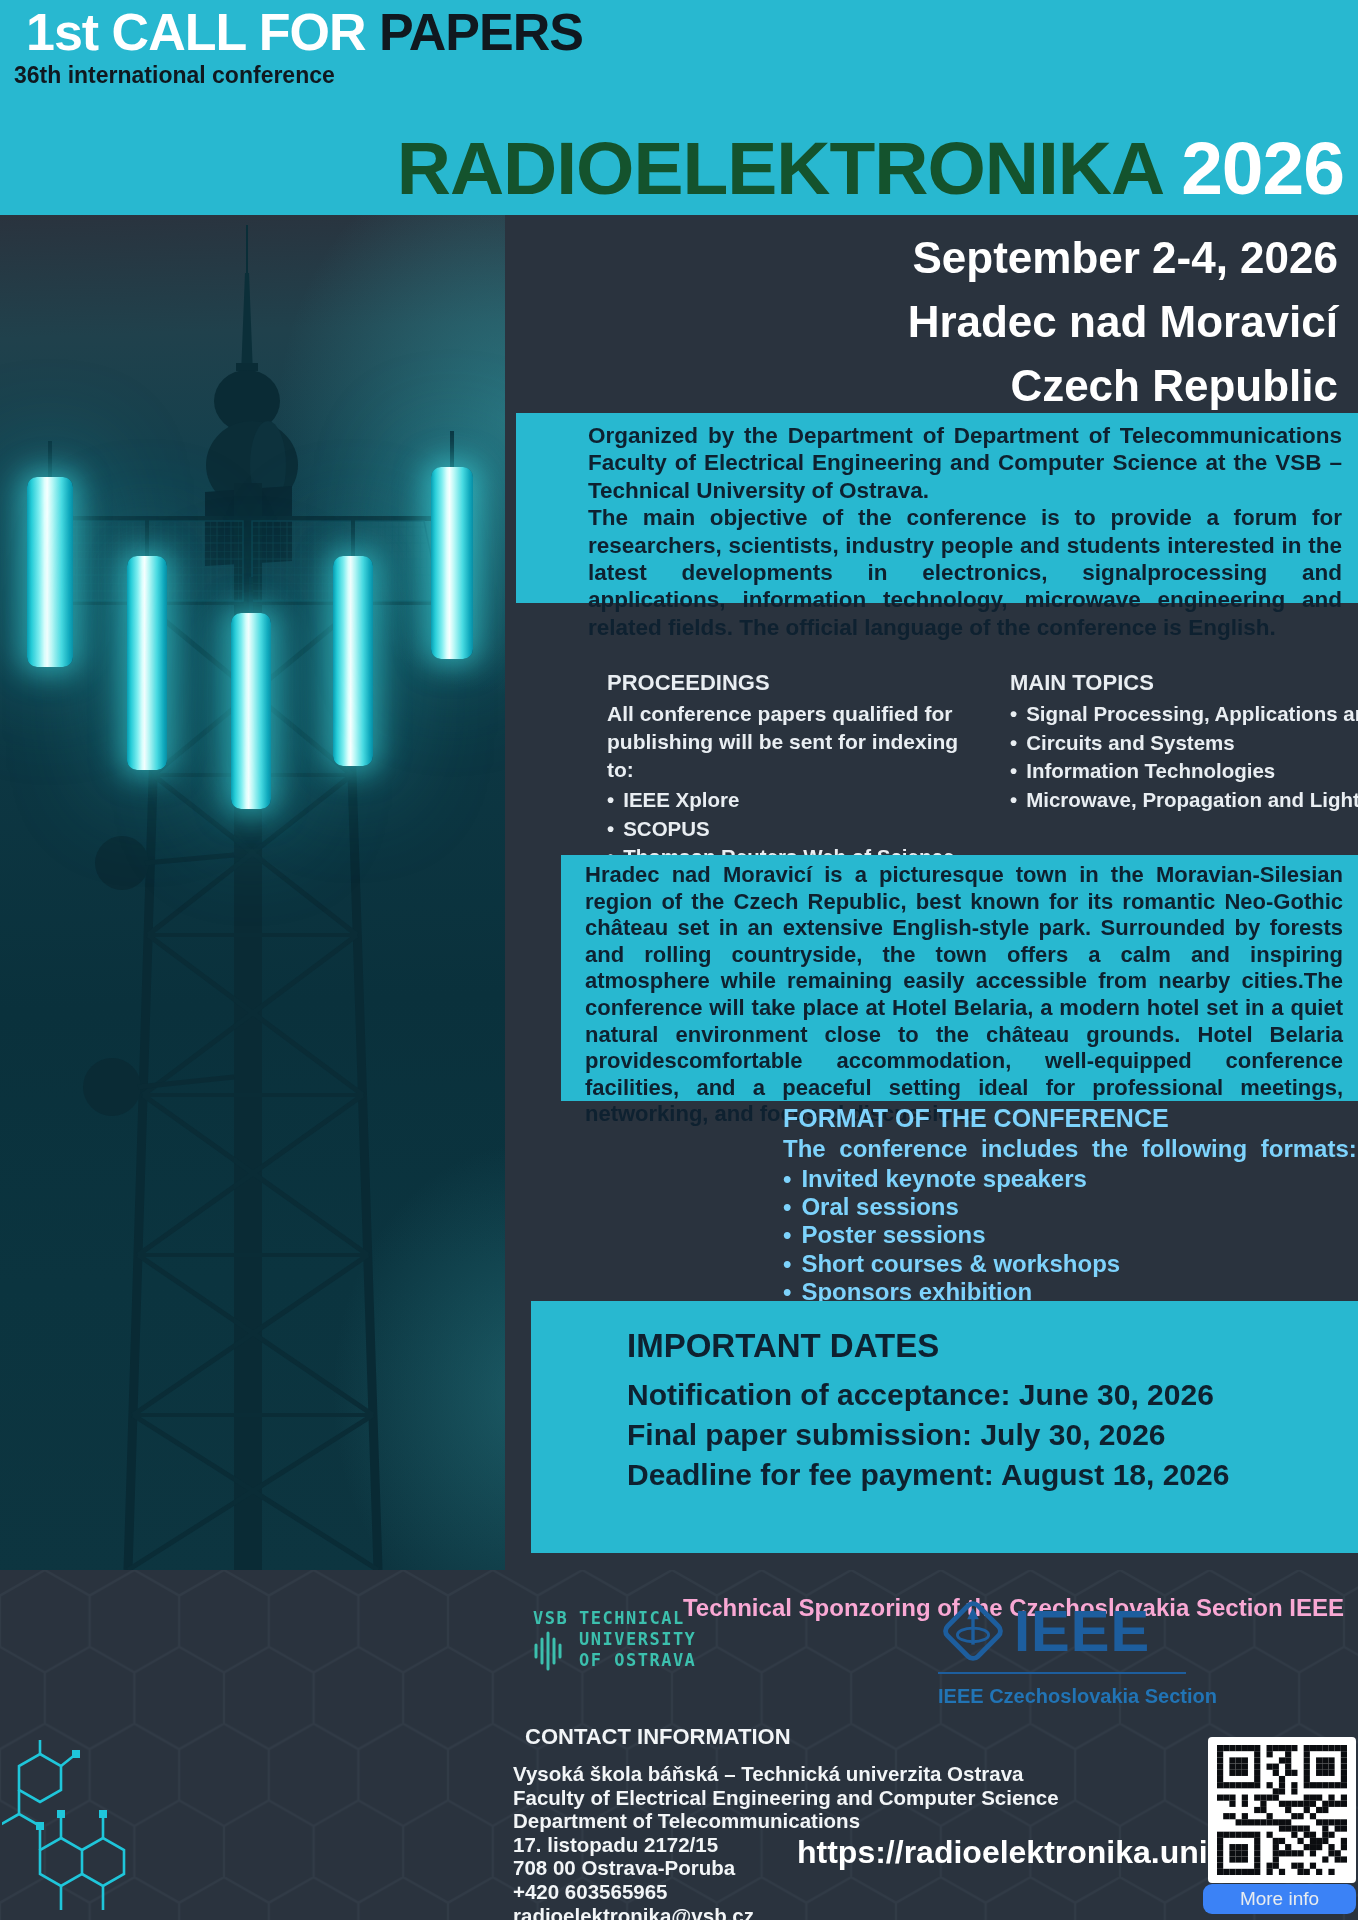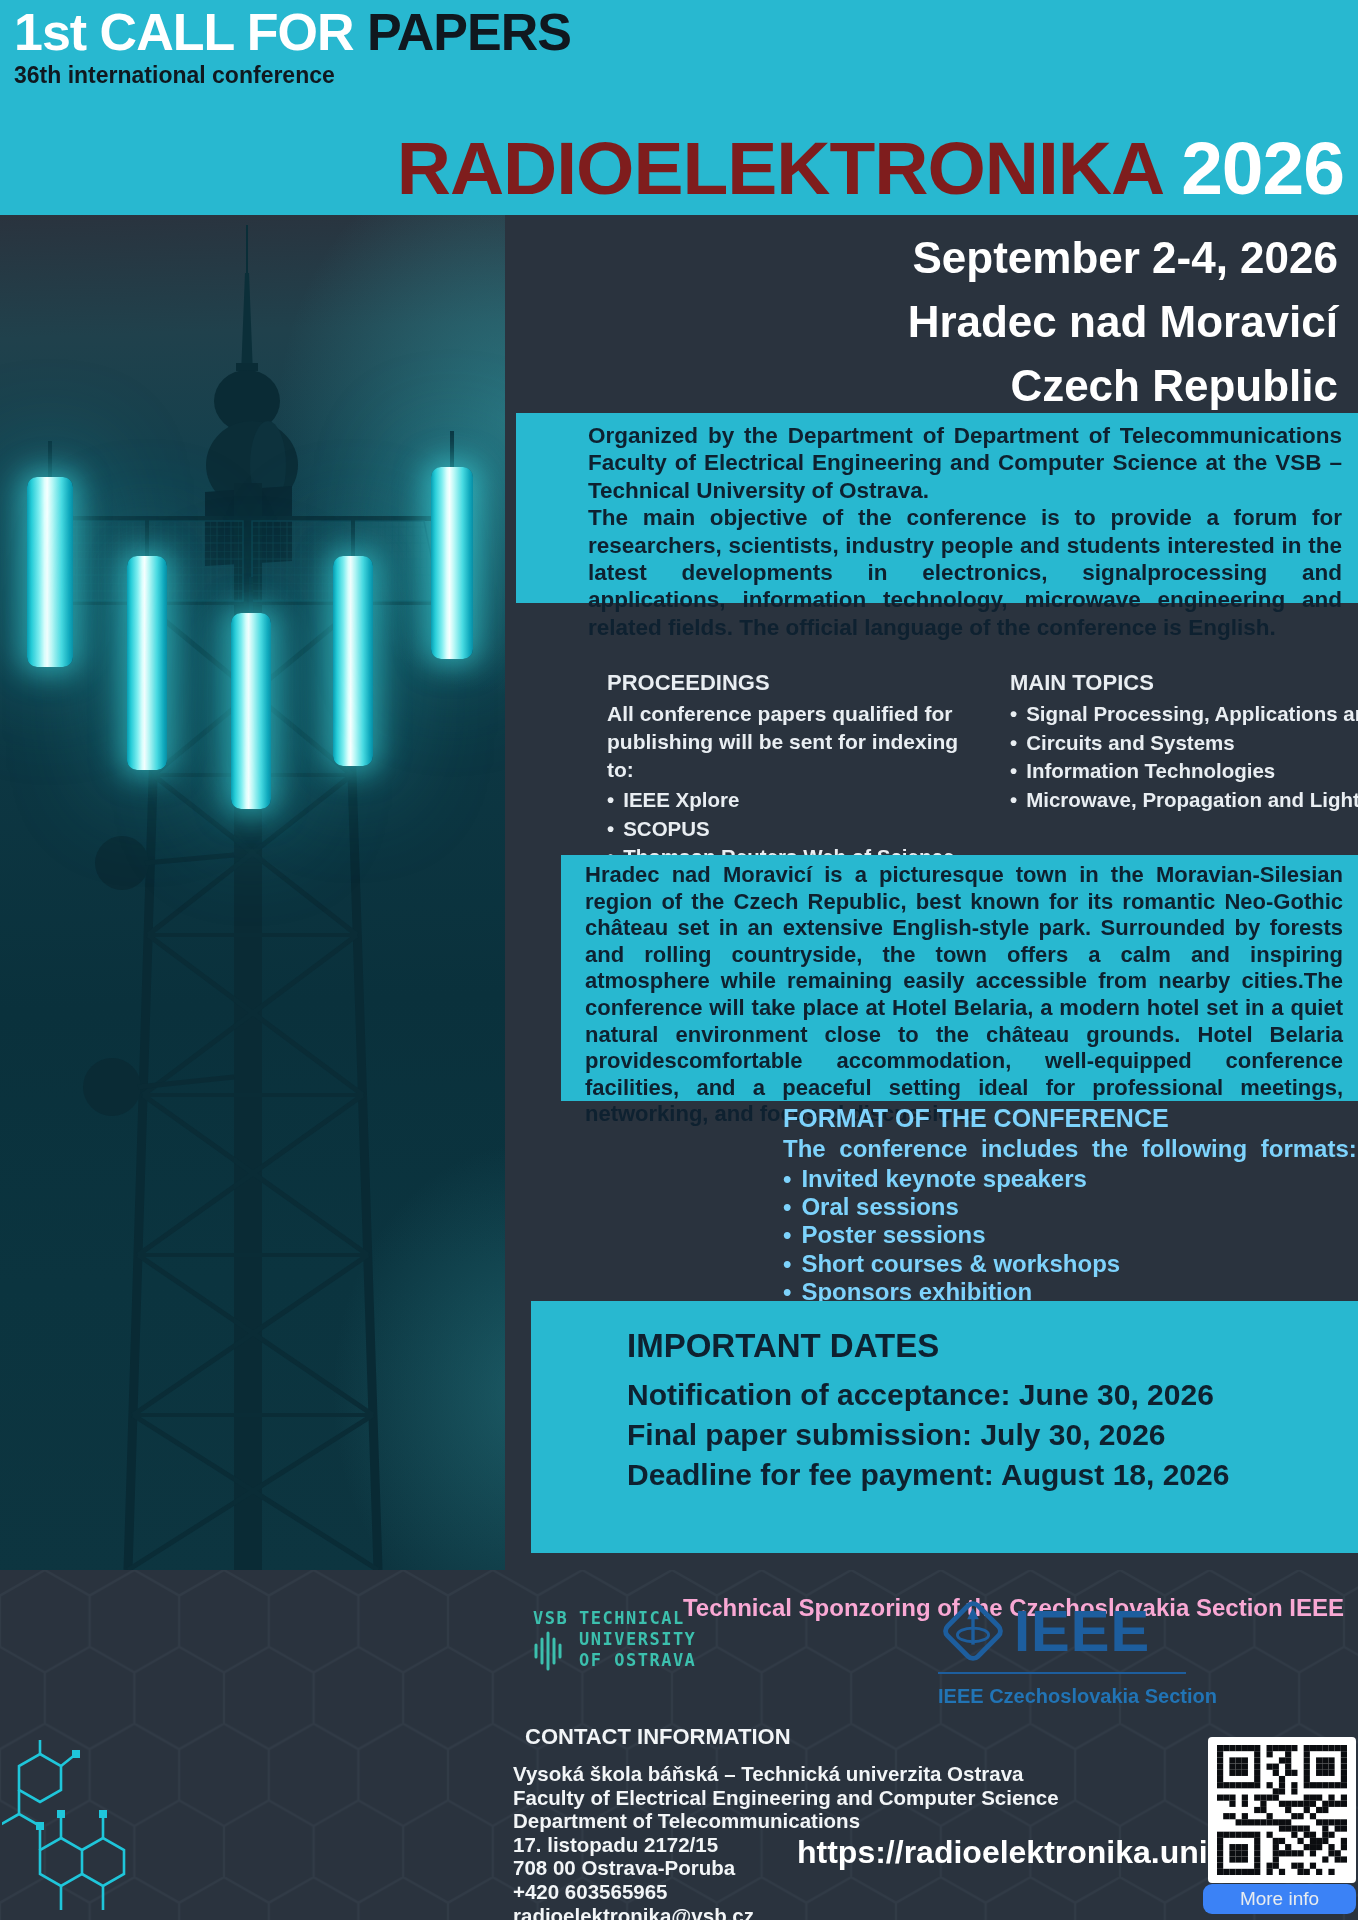--- a/index.html
+++ b/index.html
@@ -2,24 +2,24 @@
 <html><head>
 <meta charset="utf-8">
 <style>
   html,body{margin:0;padding:0;background:#10151b;}
   #poster{position:relative;width:1358px;height:1920px;background:#2a333e;overflow:hidden;
           font-family:"Liberation Sans",sans-serif;-webkit-font-smoothing:antialiased;}
 
   
   .header-band{position:absolute;left:0;top:0;width:1358px;height:215px;background:#28b8d0;}
   .call-line{position:absolute;left:14px;top:2px;font-size:52px;font-weight:800;letter-spacing:-1px;white-space:nowrap;}
-  .call-line .w{color:#ffffff;} .call-line .b{color:#10181f;}
+  .call-line .w{color:#ffffff;margin-left:12px;} .call-line .b{color:#10181f;}
   .subtitle{position:absolute;left:14px;top:62px;font-size:23px;font-weight:700;color:#10181f;}
   .big-title{position:absolute;right:14px;bottom:4px;font-size:75px;font-weight:800;letter-spacing:-1px;white-space:nowrap;}
-  .big-title .b{color:#7f1d1d;} .big-title .w{color:#ffffff;}
+  .big-title .b{color:#14532d;} .big-title .w{color:#ffffff;}
 
   
   .photo{position:absolute;left:0;top:215px;width:505px;height:1355px;overflow:hidden;
     background-image:
       radial-gradient(360px 420px at 102% 15%, rgba(58,165,175,.50), transparent 66%),
       radial-gradient(300px 380px at 105% 87%, rgba(52,150,160,.38), transparent 66%),
       linear-gradient(178deg,#2a333e 0%,#20414c 9%,#12404d 20%,#0d3743 38%,#0a313c 58%,#0b343f 78%,#0d3540 100%);}
   .photo svg{position:absolute;left:0;top:0;}
   .glow-bar{position:absolute;border-radius:10px;
     background:linear-gradient(90deg,#089cb2 0%,#27cdd8 10%,#7eeef0 26%,#ddfffd 38%,#f7ffff 44%,#b9f8f6 55%,#49dbe2 75%,#0fa8bc 92%,#088ea5 100%);

